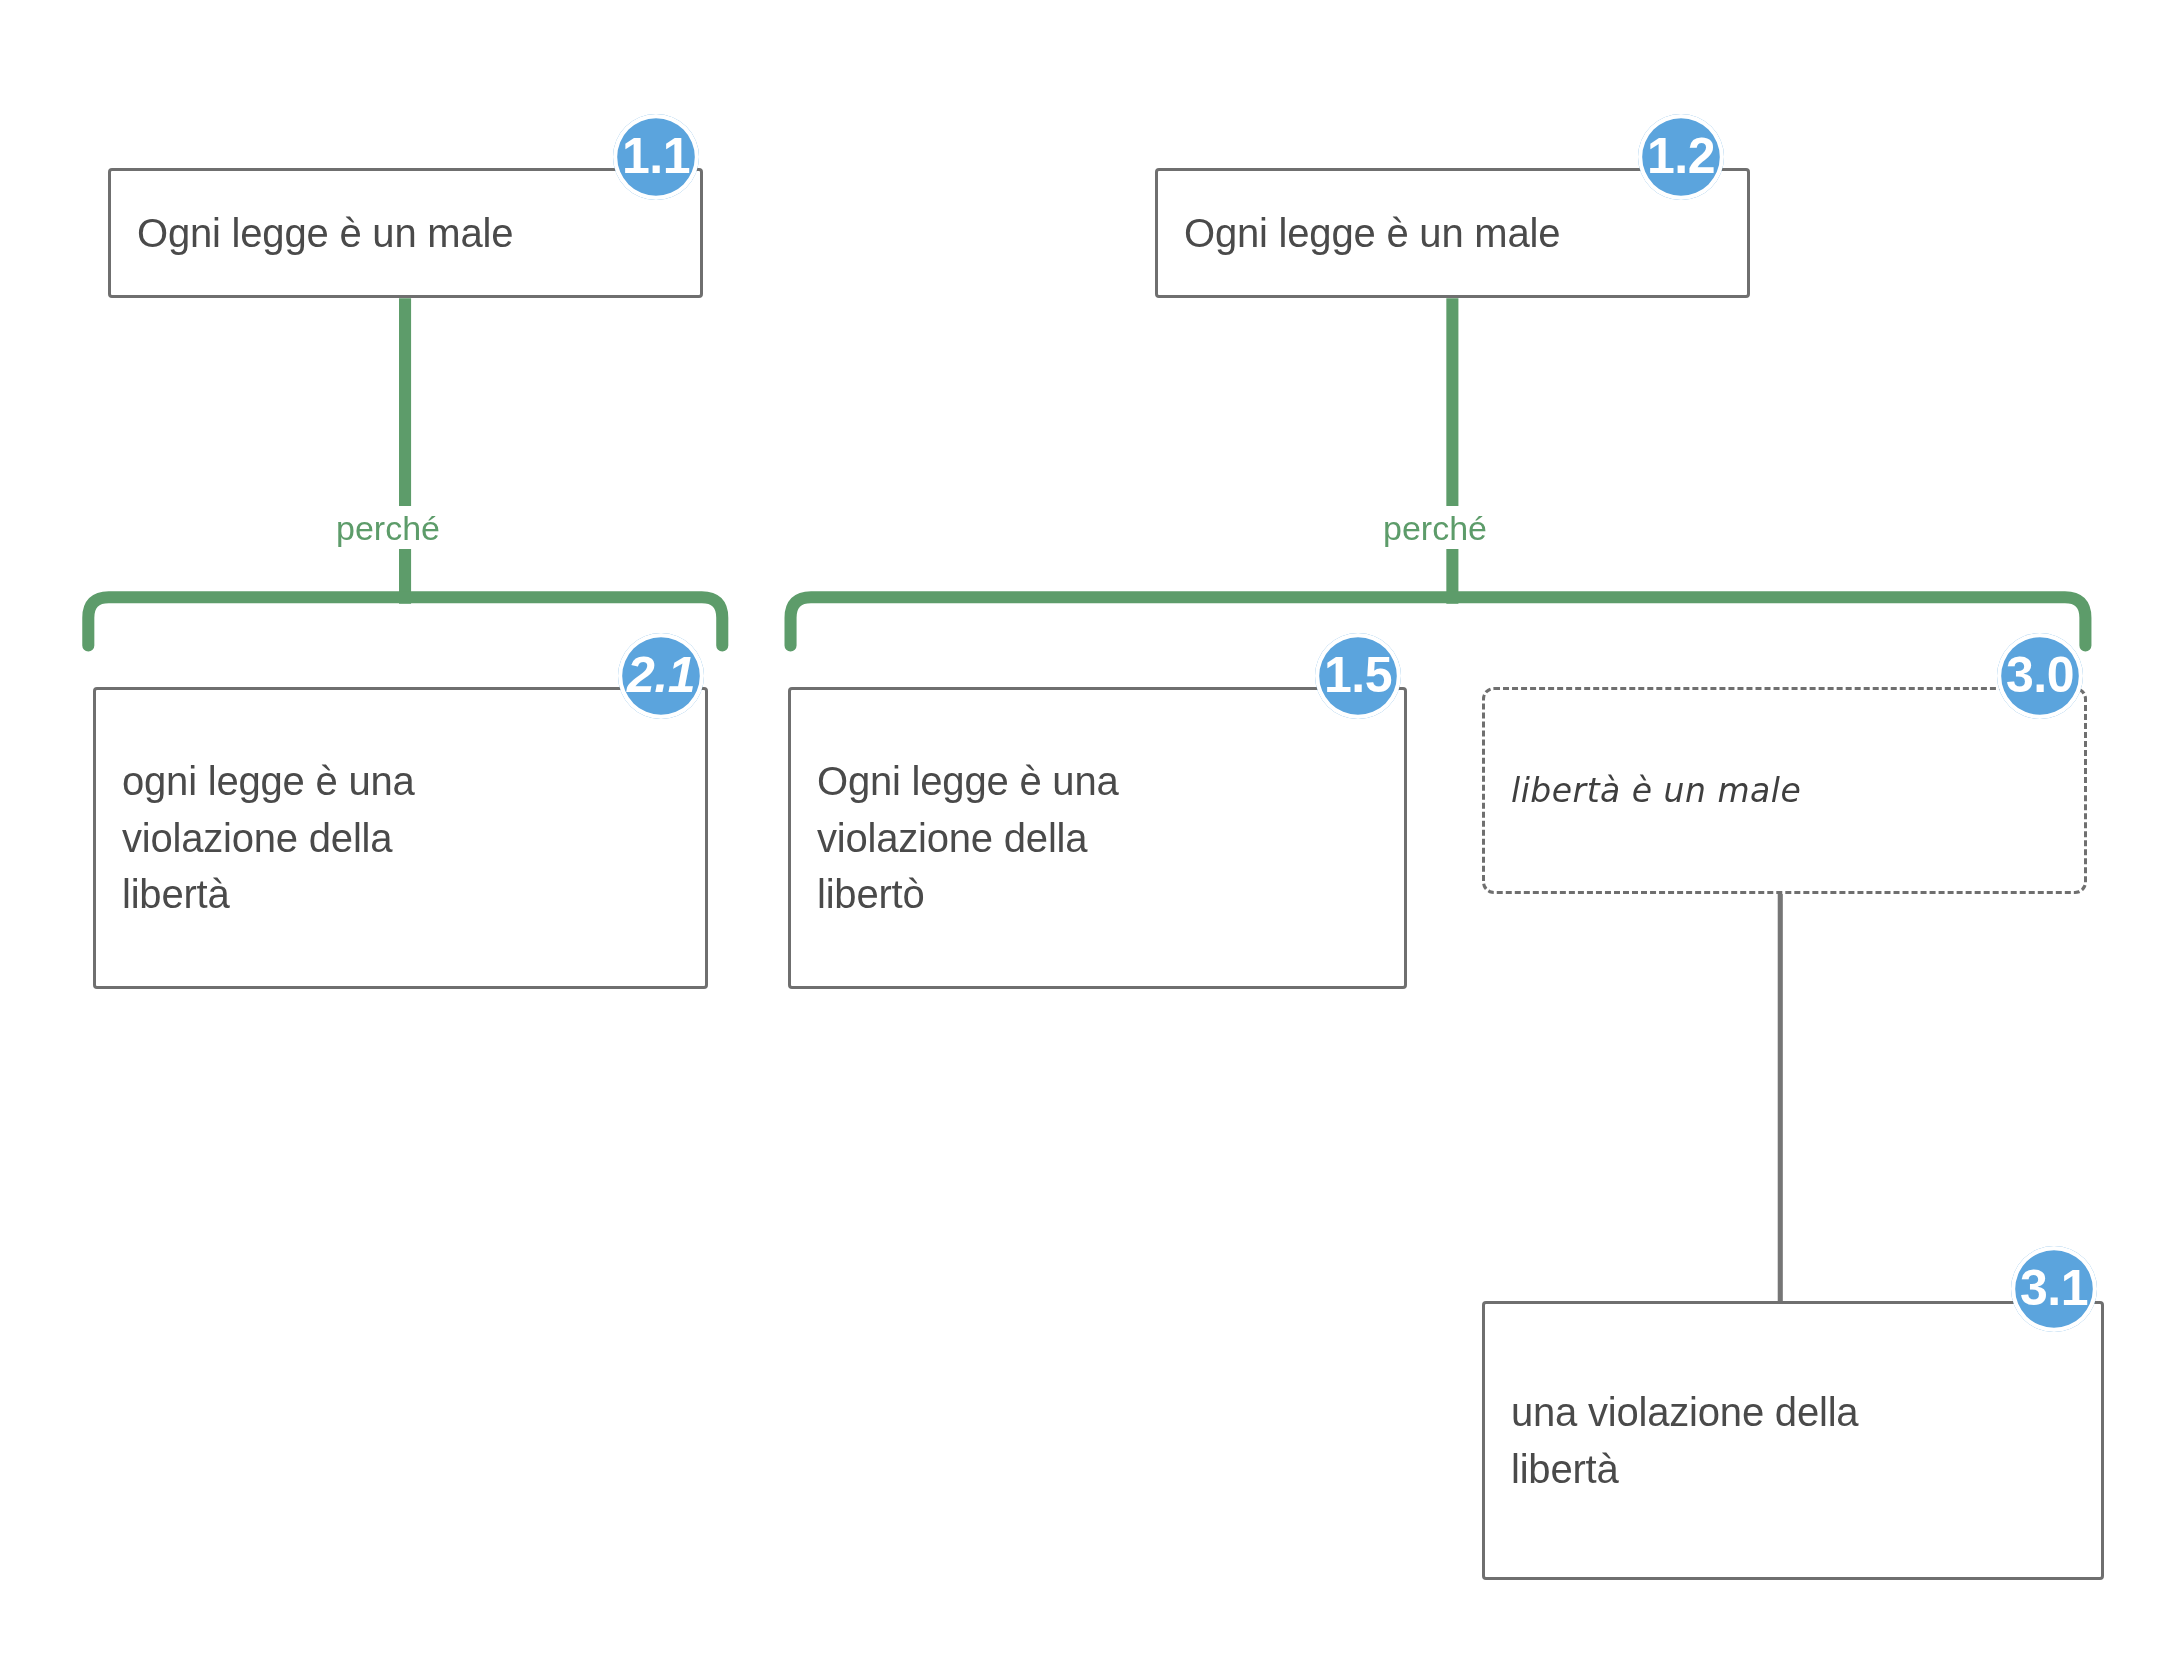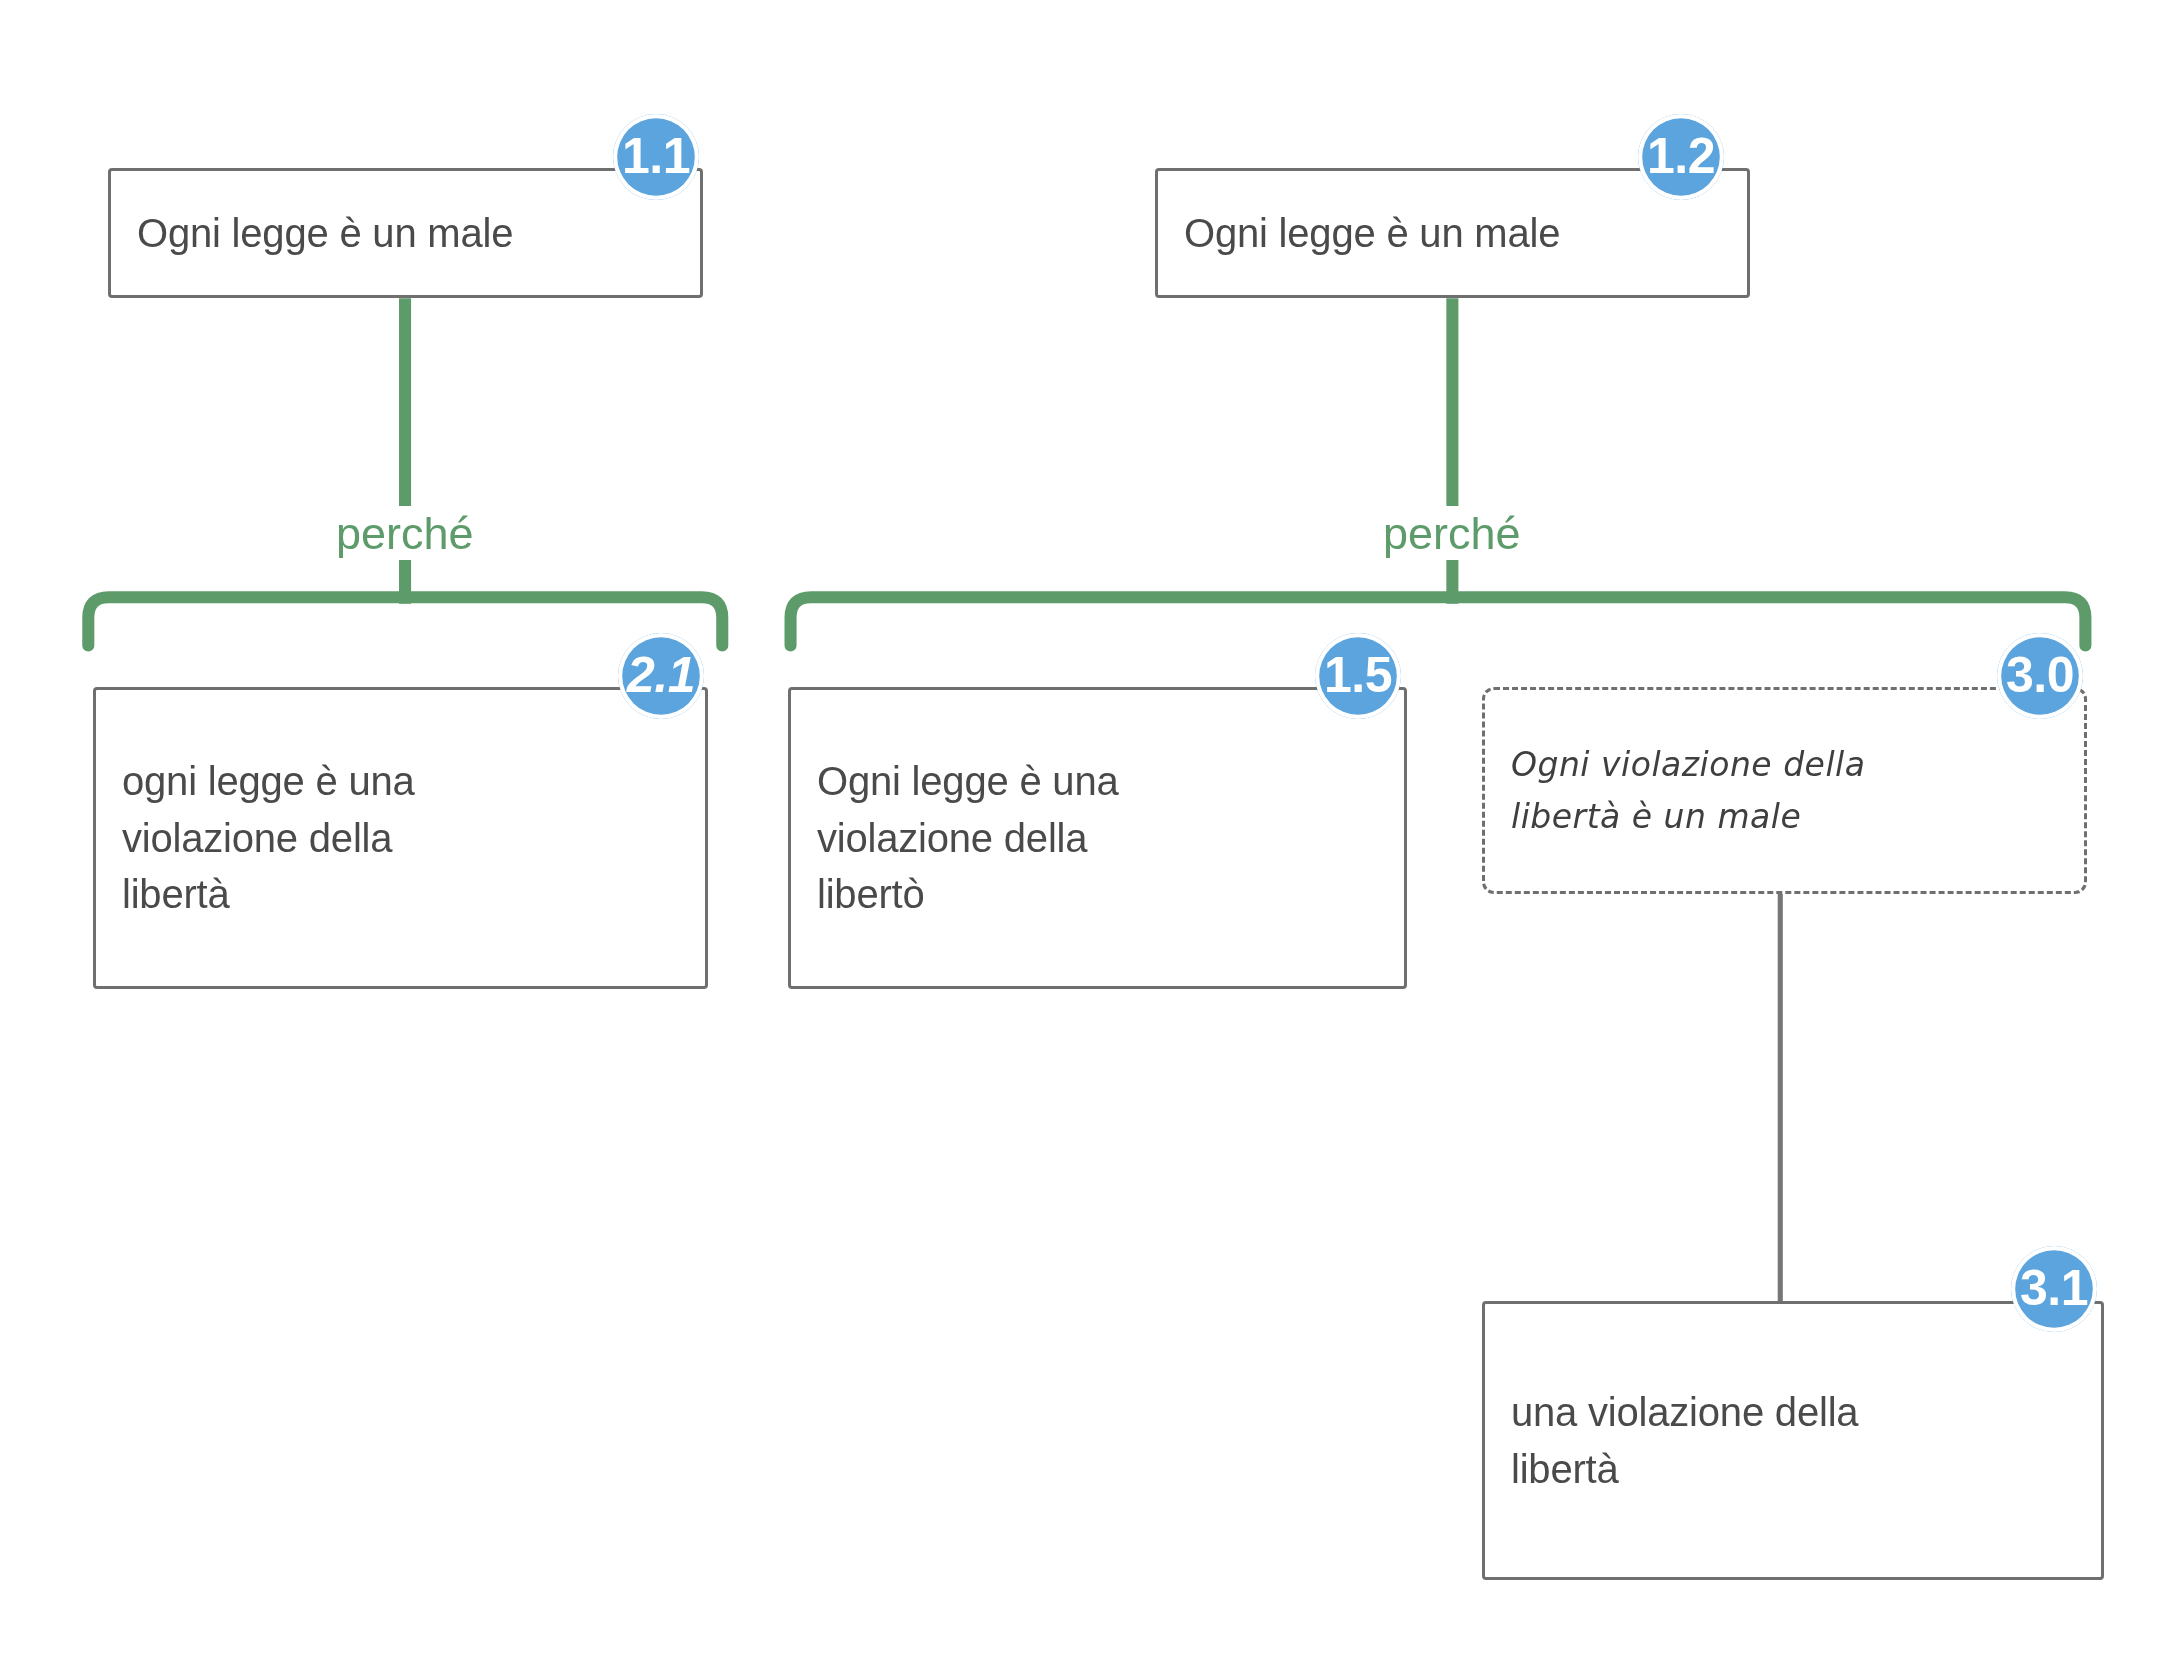--- a/index.html
+++ b/index.html
@@ -85,21 +85,21 @@
     line-height: 1;
   }
   .badge span { transform: translateY(-1.4px); }
 
   
   .edge-label {
     position: absolute;
     color: #5d9c6a;
     background: #ffffff;
     font-family: "Liberation Sans", sans-serif;
-    font-size: 45px;
+    font-size: 34px;
     line-height: 1;
     padding: 4.6px 12px;
     z-index: 8;
     white-space: nowrap;
   }
 </style>
 </head>
 <body>
 
 <div id="stage">
@@ -159,21 +159,20 @@
       <div>violazione della</div>
       <div>libertò</div>
     </div>
   </div>
   <div class="badge" style="left:1315px; top:633px;">
     <span>1.5</span>
   </div>
 
   <div class="node dashed" style="left:1482px; top:687px; width:605px; height:207px;">
     <div class="node-text hand">
-      <div>Ogni violazione della</div>
       <div>libertà è un male</div>
     </div>
   </div>
   <div class="badge" style="left:1997px; top:633px;">
     <span>3.0</span>
   </div>
 
   <div class="node" style="left:1482px; top:1301px; width:622px; height:279px;">
     <div class="node-text">
       <div>una violazione della</div>

